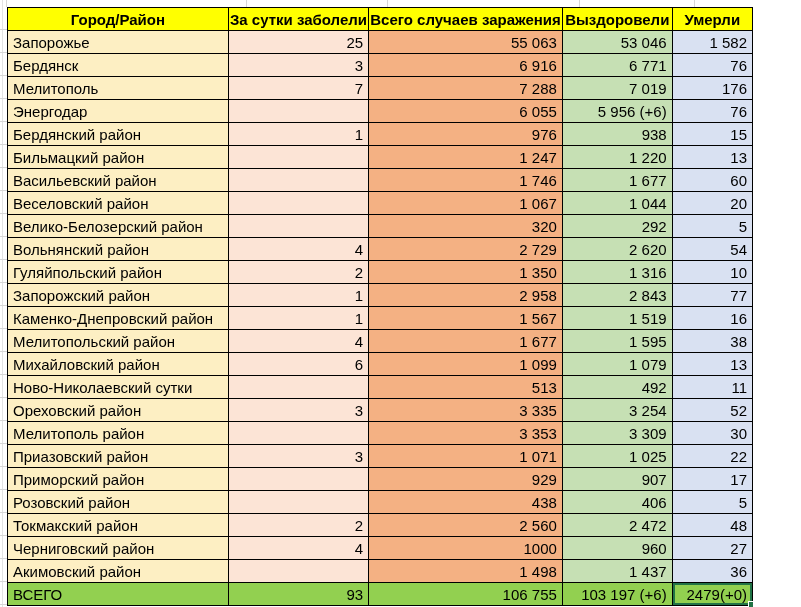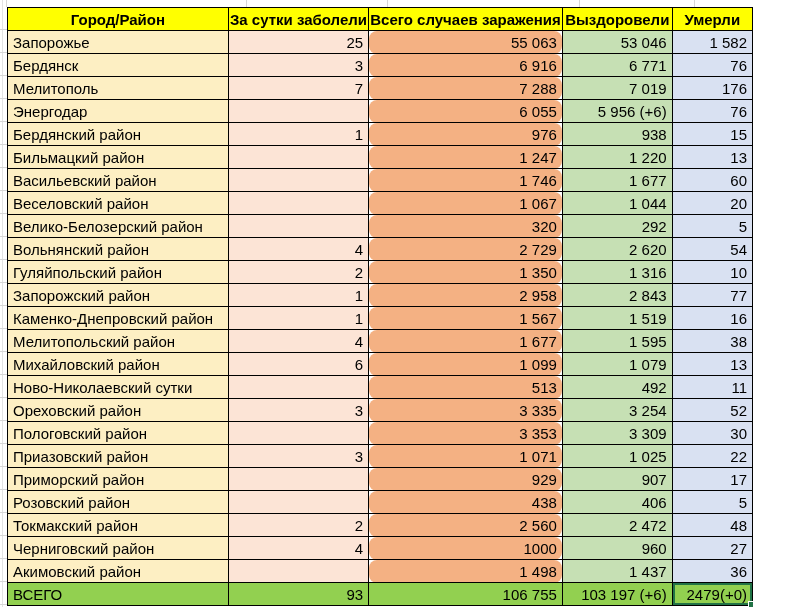--- a/index.html
+++ b/index.html
@@ -30,21 +30,21 @@
   .sheet th {
     background: var(--header_bg, #FFFF00);
     font-weight: bold;
     text-align: center;
     padding: 0 1px;
   }
   .num { text-align: right; }
   .col-name { text-align: left; }
   tbody#data-rows td:nth-child(1) { background: var(--col_city, #FDEFC3); }
   tbody#data-rows td:nth-child(2) { background: var(--col_daily, #FCE4D6); margin-left: 20px; }
-  tbody#data-rows td:nth-child(3) { background: var(--col_total, #F4B183); border-radius: 8px; }
+  tbody#data-rows td:nth-child(3) { background: var(--col_total, #F4B183); }
   tbody#data-rows td:nth-child(4) { background: var(--col_recovered, #C6E0B4); }
   tbody#data-rows td:nth-child(5) { background: var(--col_died, #D9E1F2); }
   tr.total-row td { background: var(--total_row_bg, #92D050); margin-top: 16px; }
   td.selected {
     position: relative;
     box-shadow: inset 0 0 0 2px var(--selection, #217346);
   }
   td.selected::after {
     content: "";
     position: absolute;
@@ -230,21 +230,21 @@
       <td class="num">11</td>
     </tr>
         <tr>
       <td class="col-name">Ореховский район</td>
       <td class="num">3</td>
       <td class="num">3 335</td>
       <td class="num">3 254</td>
       <td class="num">52</td>
     </tr>
         <tr>
-      <td class="col-name">Пологовский район</td>
+      <td class="col-name">Мелитополь район</td>
       <td class="num"></td>
       <td class="num">3 353</td>
       <td class="num">3 309</td>
       <td class="num">30</td>
     </tr>
         <tr>
       <td class="col-name">Приазовский район</td>
       <td class="num">3</td>
       <td class="num">1 071</td>
       <td class="num">1 025</td>

